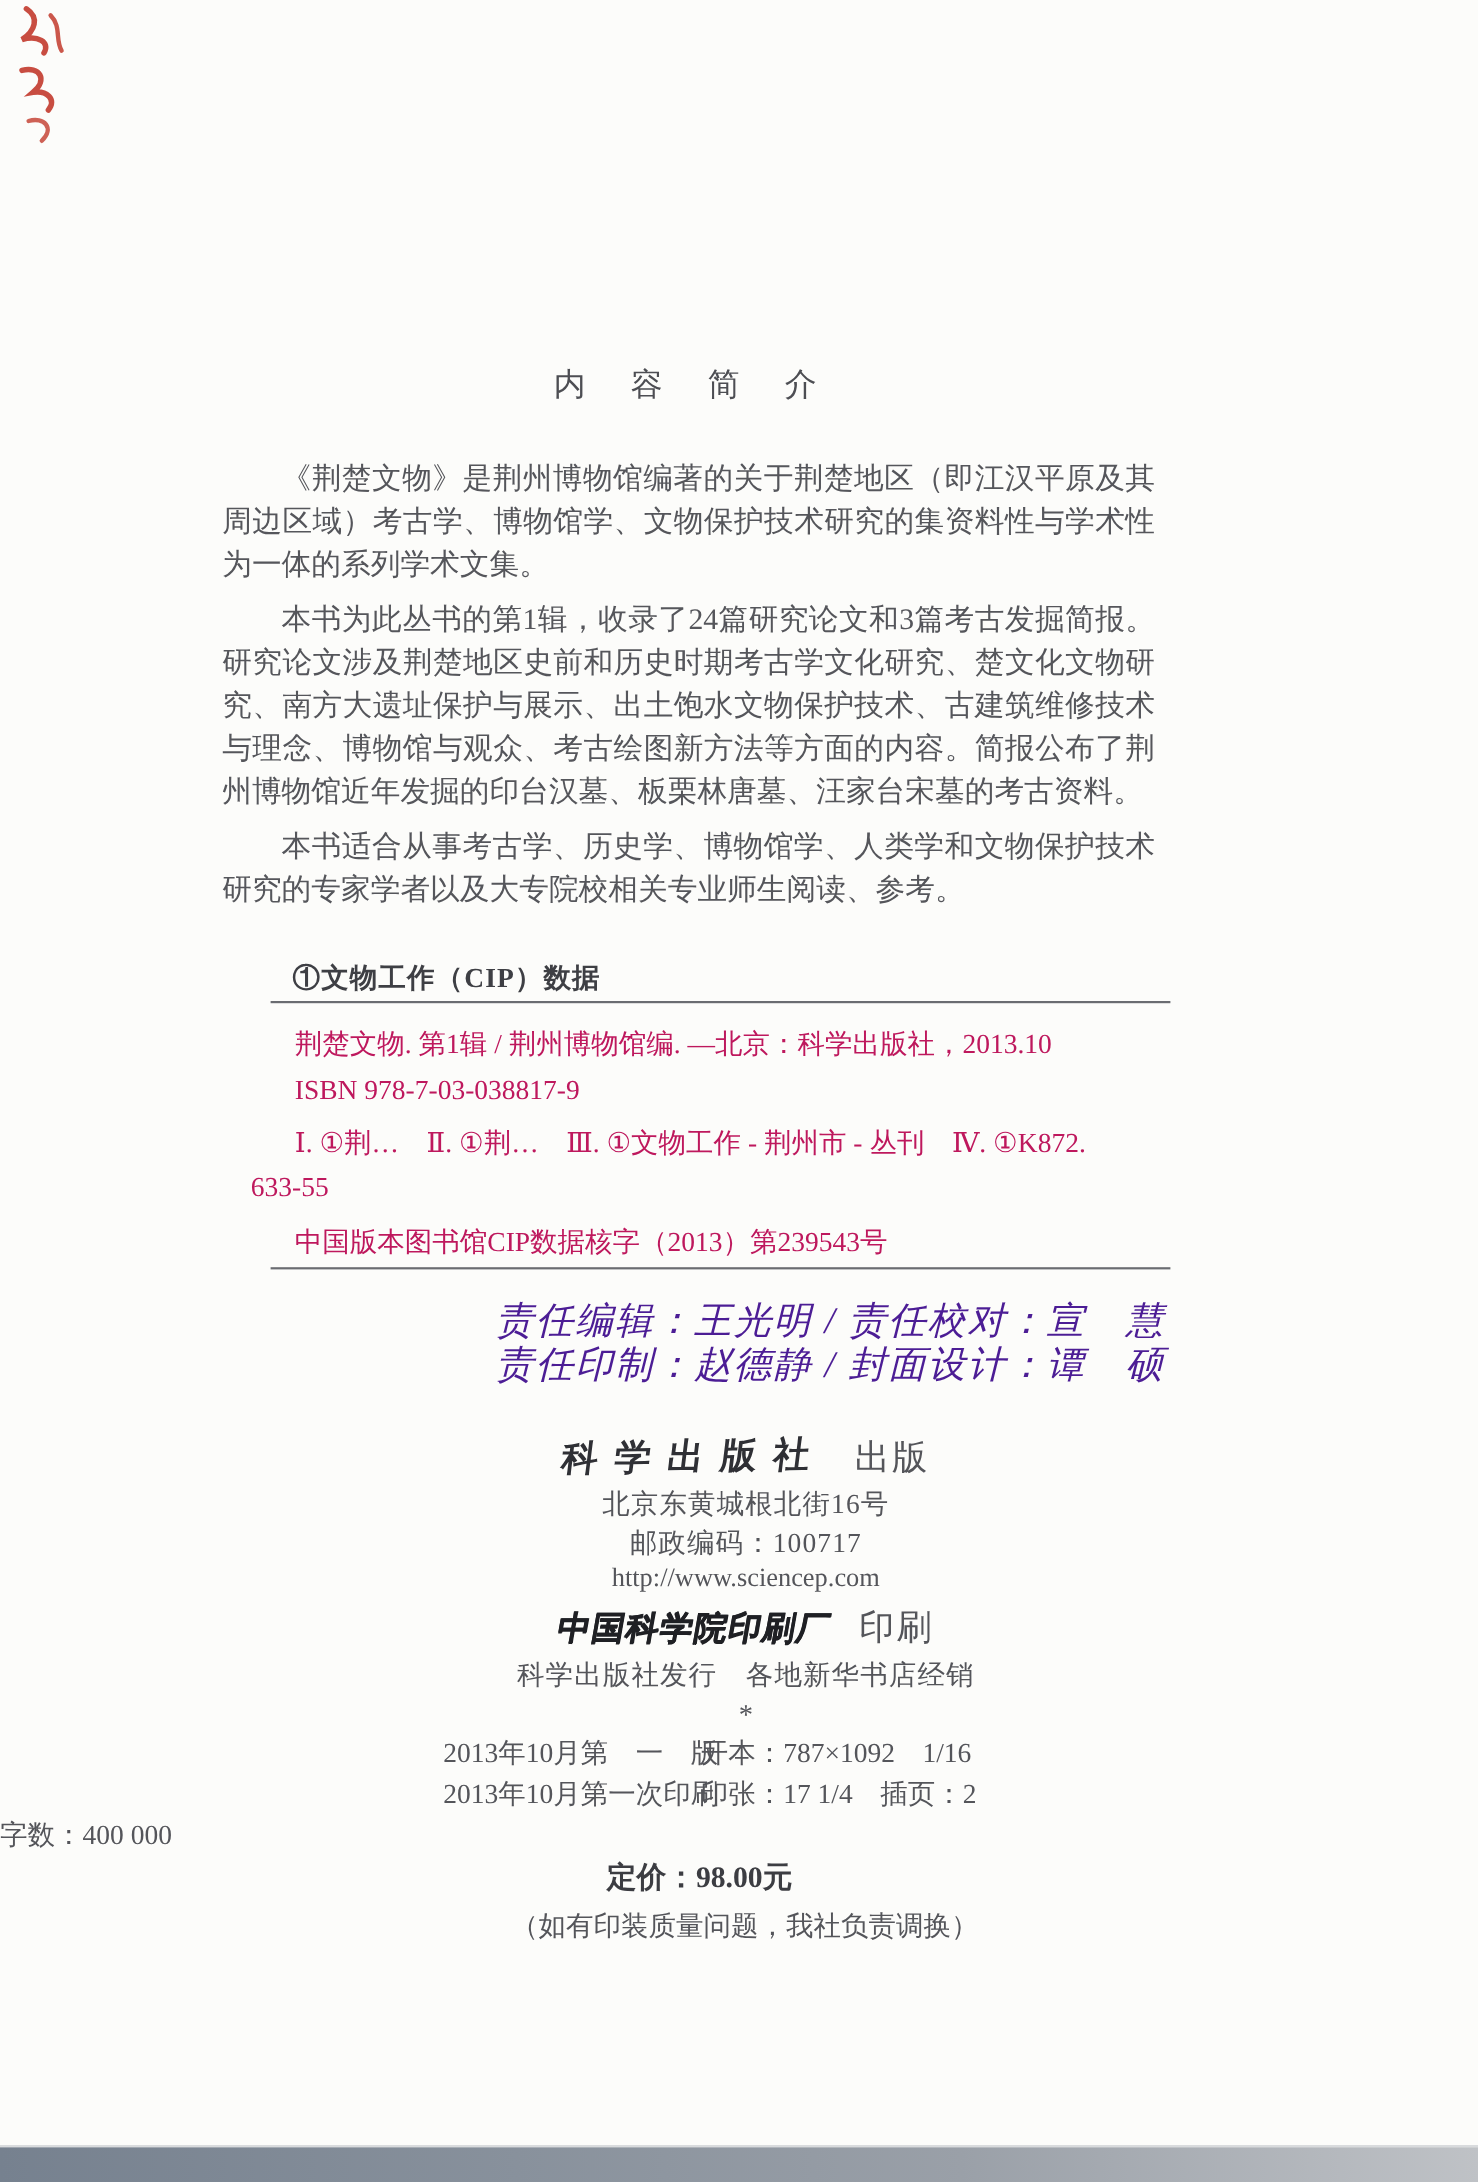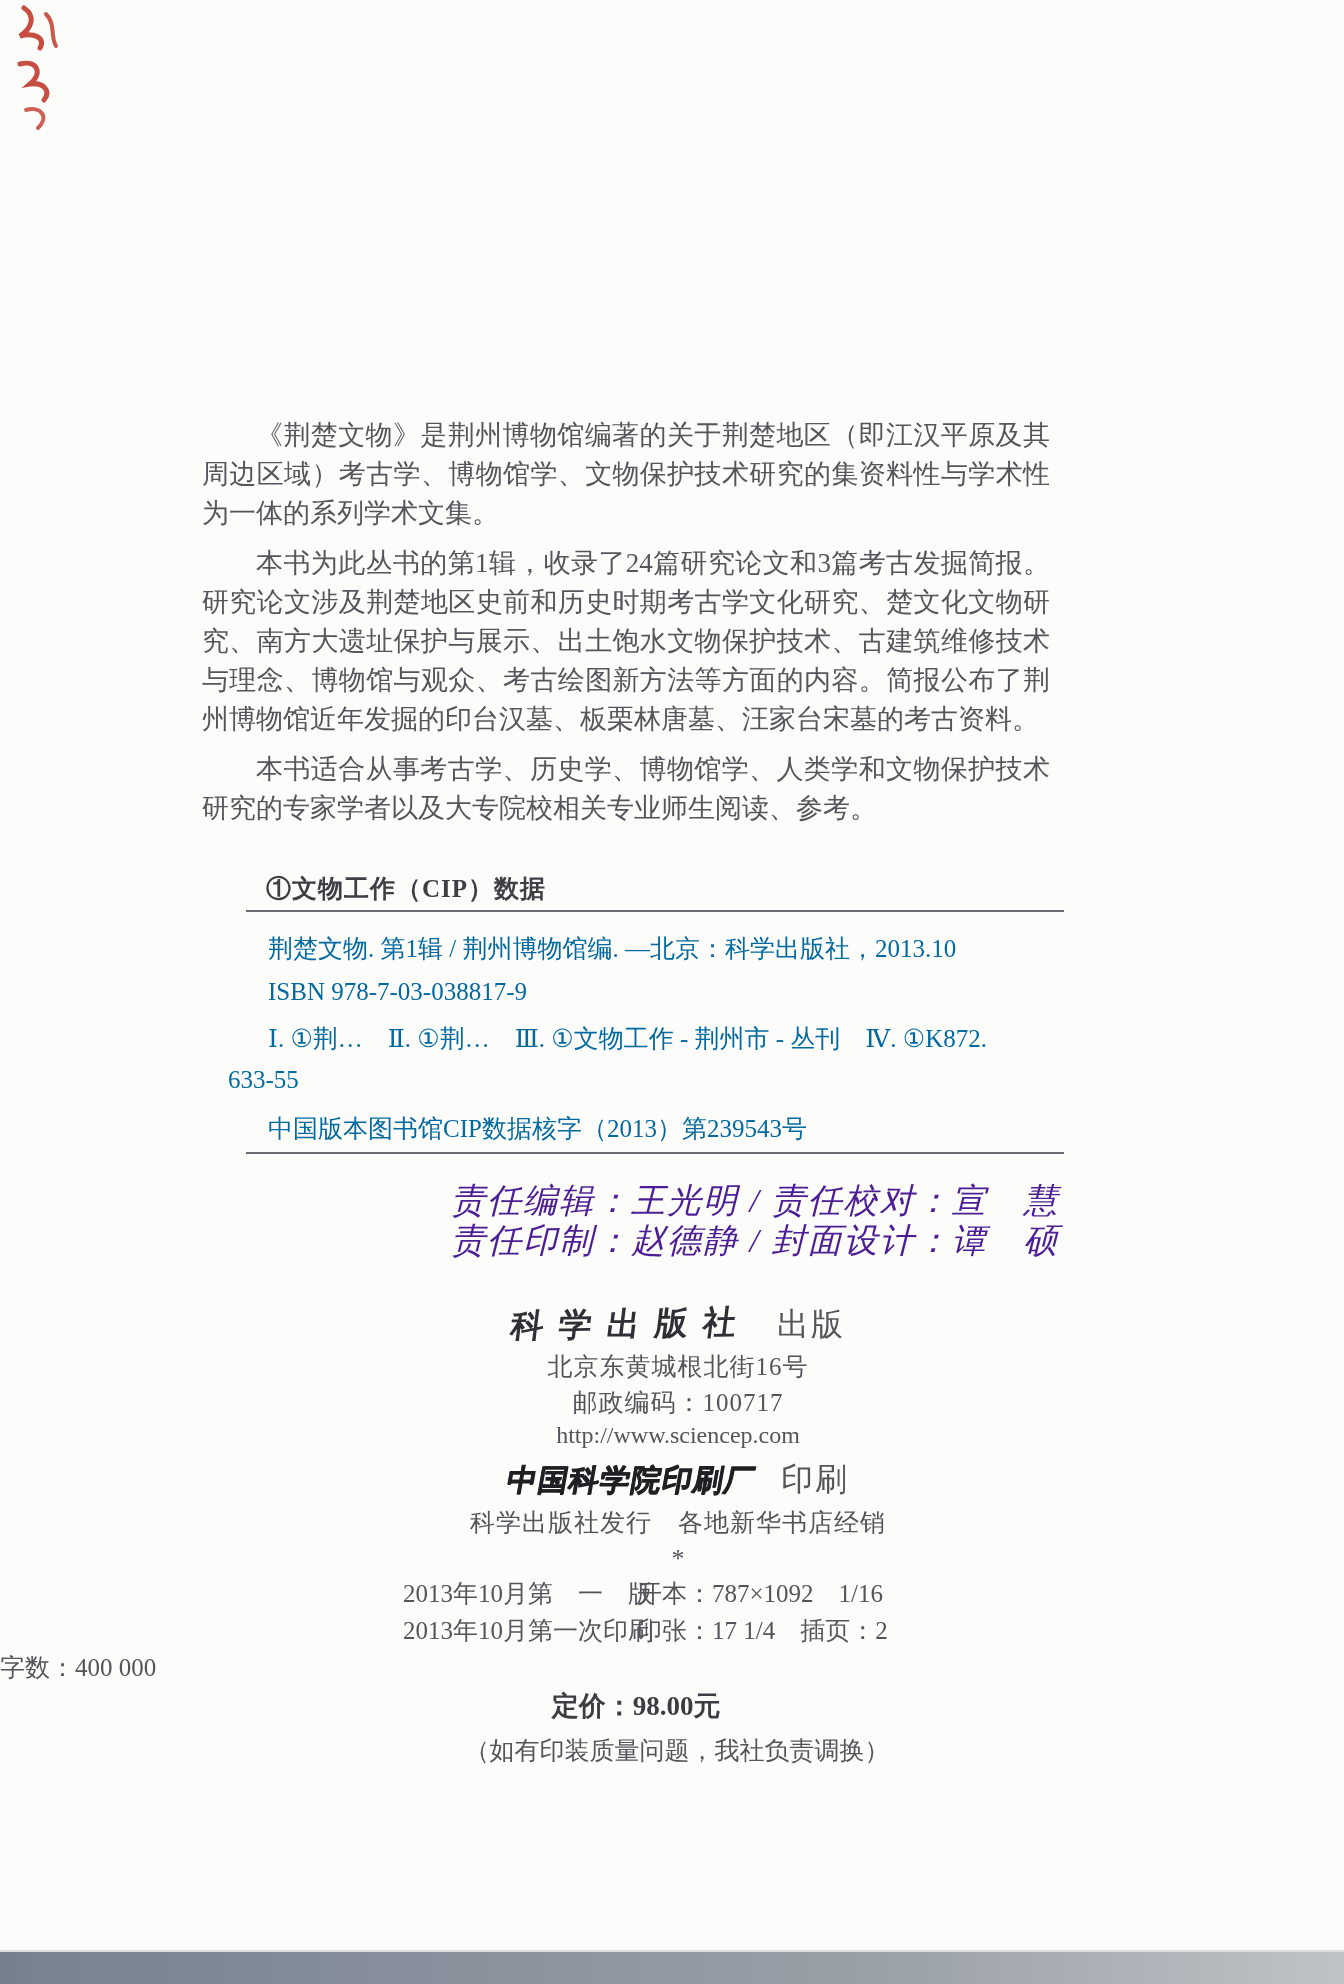--- a/index.html
+++ b/index.html
@@ -32,21 +32,21 @@
   .cip-heading{
     top:872px;left:266px;
     font-size:25px;font-weight:bold;color:#3e3f44;
     letter-spacing:1px;
   }
   .rule{
     height:2px;background:#6a6c71;
   }
   .rule-1{top:910px;left:246px;width:818px;}
   .rule-2{top:1152px;left:246px;width:818px;}
-  .cip-line{font-size:25px;color:#0369a1;white-space:nowrap;}
+  .cip-line{font-size:25px;color:#be185d;white-space:nowrap;}
   .cip-l1{top:932px;left:268px;}
   .cip-l2{top:978px;left:268px;}
   .cip-l3{top:1022px;left:268px;}
   .cip-l4{top:1066px;left:228px;}
   .cip-l5{top:1112px;left:268px;}
   
   .staff-line{
     font-size:34px;color:#4c1d95;
     font-style:italic;
     letter-spacing:2px;
@@ -102,20 +102,21 @@
 
 <div class="page">
 
   <svg class="abs red-marks" width="70" height="140" viewBox="0 0 70 140">
     <path d="M18 6 C30 14, 26 26, 14 34 C28 30, 40 36, 34 46" fill="none" stroke="#c23a2c" stroke-width="5" stroke-linecap="round" opacity="0.9"></path>
     <path d="M40 12 C50 22, 44 34, 50 44" fill="none" stroke="#c23a2c" stroke-width="4" stroke-linecap="round" opacity="0.85"></path>
     <path d="M14 62 C30 58, 38 70, 24 82 C36 80, 46 88, 38 98" fill="none" stroke="#c23a2c" stroke-width="5" stroke-linecap="round" opacity="0.9"></path>
     <path d="M20 108 C34 104, 44 114, 32 126" fill="none" stroke="#c23a2c" stroke-width="4" stroke-linecap="round" opacity="0.8"></path>
   </svg>
 
+  <div class="abs intro-title">内　容　简　介</div>
   <div class="abs intro-body">
     <p>《荆楚文物》是荆州博物馆编著的关于荆楚地区（即江汉平原及其周边区域）考古学、博物馆学、文物保护技术研究的集资料性与学术性为一体的系列学术文集。</p>
     <p>本书为此丛书的第1辑，收录了24篇研究论文和3篇考古发掘简报。研究论文涉及荆楚地区史前和历史时期考古学文化研究、楚文化文物研究、南方大遗址保护与展示、出土饱水文物保护技术、古建筑维修技术与理念、博物馆与观众、考古绘图新方法等方面的内容。简报公布了荆州博物馆近年发掘的印台汉墓、板栗林唐墓、汪家台宋墓的考古资料。</p>
     <p>本书适合从事考古学、历史学、博物馆学、人类学和文物保护技术研究的专家学者以及大专院校相关专业师生阅读、参考。</p>
   </div>
 
   <div class="abs cip-heading">①文物工作（CIP）数据</div>
   <div class="abs rule rule-1"></div>
   <div class="abs cip-line cip-l1">荆楚文物. 第1辑 / 荆州博物馆编. —北京：科学出版社，2013.10</div>
   <div class="abs cip-line cip-l2">ISBN 978-7-03-038817-9</div>

